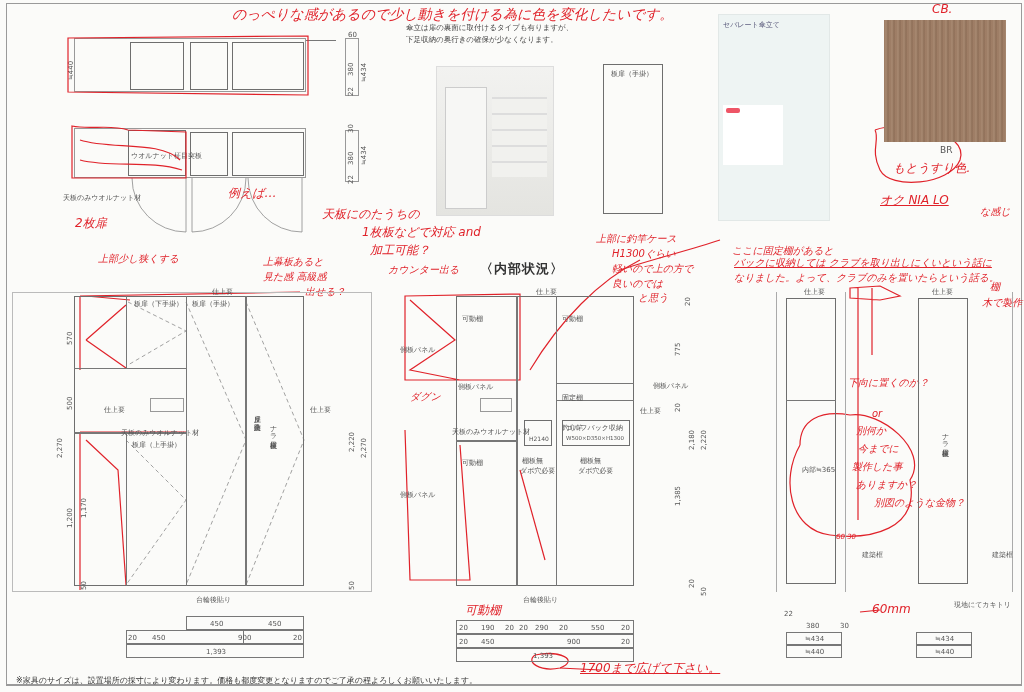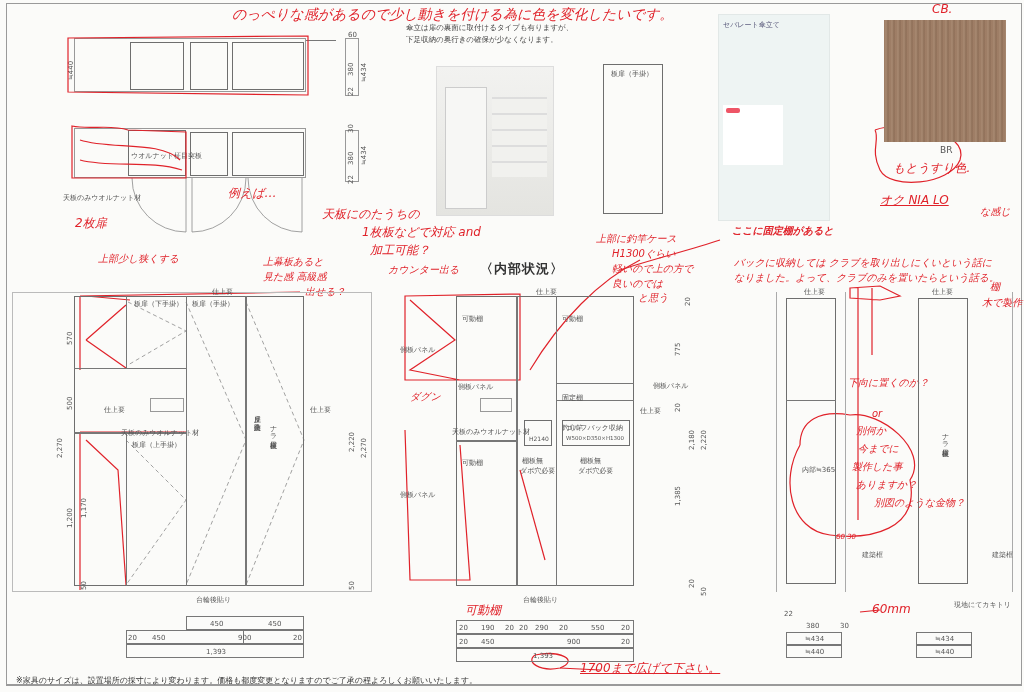--- a/index.html
+++ b/index.html
@@ -125,22 +125,22 @@
 <div class="red" style="left:228px;top:185px;">例えば…</div>
 <div class="red" style="left:322px;top:206px;">天板にのたうちの</div>
 <div class="red" style="left:362px;top:224px;">1枚板などで対応 and</div>
 <div class="red" style="left:370px;top:242px;">加工可能？</div>
 <div class="red s" style="left:388px;top:263px;">カウンター出る</div>
 <div class="red s" style="left:596px;top:232px;">上部に釣竿ケース</div>
 <div class="red s" style="left:612px;top:247px;">H1300ぐらい</div>
 <div class="red s" style="left:612px;top:262px;">軽いので上の方で</div>
 <div class="red s" style="left:612px;top:277px;">良いのでは</div>
 <div class="red s" style="left:638px;top:291px;">と思う</div>
-<div class="red s" style="left:732px;top:224px;font-weight:bold;">ここに固定棚があると</div>
-<div class="red s" style="left:734px;top:256px;">バックに収納しては クラブを取り出しにくいという話に</div>
+<div class="red s" style="left:732px;top:244px;">ここに固定棚があると</div>
+<div class="red s" style="left:734px;top:256px;text-decoration:underline;">バックに収納しては クラブを取り出しにくいという話に</div>
 <div class="red s" style="left:734px;top:271px;">なりました。よって、クラブのみを置いたらという話る。</div>
 <div class="red s" style="left:98px;top:252px;">上部少し狭くする</div>
 <div class="red s" style="left:263px;top:255px;">上幕板あると</div>
 <div class="red s" style="left:263px;top:270px;">見た感 高級感</div>
 <div class="red s" style="left:305px;top:285px;">出せる？</div>
 <div class="red s" style="left:410px;top:390px;">ダグン</div>
 <div class="red" style="left:465px;top:602px;">可動棚</div>
 <div class="red" style="left:580px;top:660px;text-decoration:underline;">1700まで広げて下さい。</div>
 <div class="red s" style="left:848px;top:376px;">下向に置くのか？</div>
 <div class="red s" style="left:872px;top:408px;">or</div>

